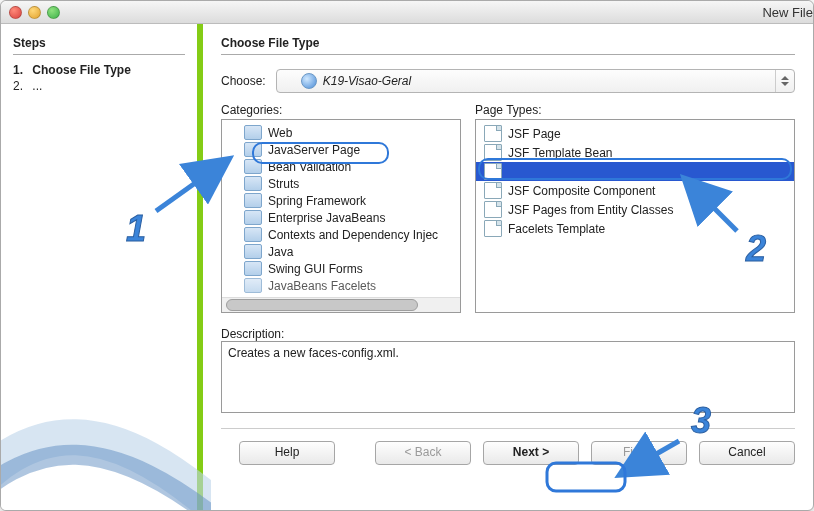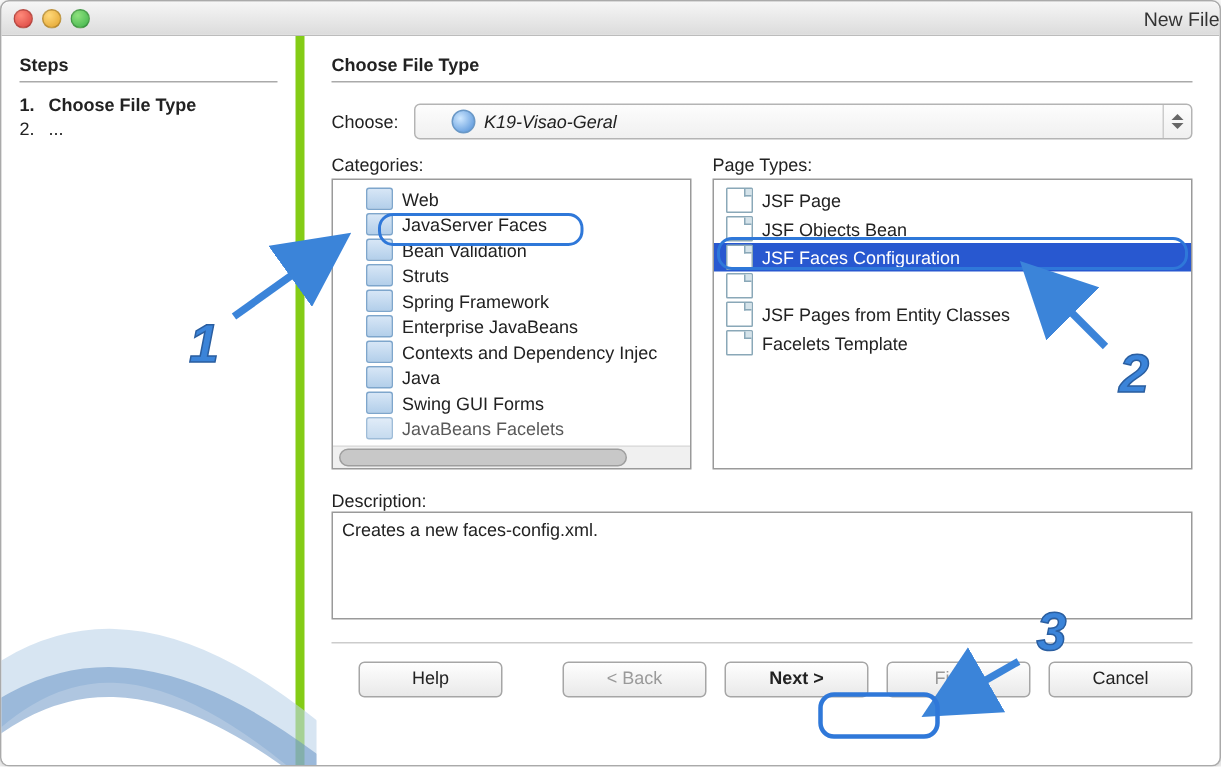--- a/index.html
+++ b/index.html
@@ -122,21 +122,21 @@
         <div class="col catWrap">
           <div class="colLabel">Categories:</div>
           <div class="listbox" style="position:relative;">
             <div class="listInner" style="padding-bottom:16px;">
               <div class="li">
                   <span class="ico folder"></span>
                   <span>Web</span>
                 </div>
               <div class="li sel">
                   <span class="ico folder"></span>
-                  <span>JavaServer Faces</span>
+                  <span>JavaServer Page</span>
                 </div>
               <div class="li">
                   <span class="ico folder"></span>
                   <span>Bean Validation</span>
                 </div>
               <div class="li">
                   <span class="ico folder"></span>
                   <span>Struts</span>
                 </div>
               <div class="li">
@@ -174,28 +174,28 @@
         <div class="col ftWrap" style="position:relative;">
           <div class="colLabel">Page Types:</div>
           <div class="listbox" style="position:relative;">
             <div class="listInner">
               <div class="row">
                   <span class="ico page"></span>
                   <span>JSF Page</span>
                 </div>
               <div class="row">
                   <span class="ico page"></span>
-                  <span>JSF Objects Bean</span>
+                  <span>JSF Template Bean</span>
                 </div>
               <div class="row selected">
                   <span class="ico page"></span>
-                  <span>JSF Faces Configuration</span>
-                </div>
-              <div class="row">
-                  <span class="ico page"></span>
+                </div>
+              <div class="row">
+                  <span class="ico page"></span>
+                  <span>JSF Composite Component</span>
                 </div>
               <div class="row">
                   <span class="ico page"></span>
                   <span>JSF Pages from Entity Classes</span>
                 </div>
               <div class="row">
                   <span class="ico page"></span>
                   <span>Facelets Template</span>
                 </div>
             </div>

